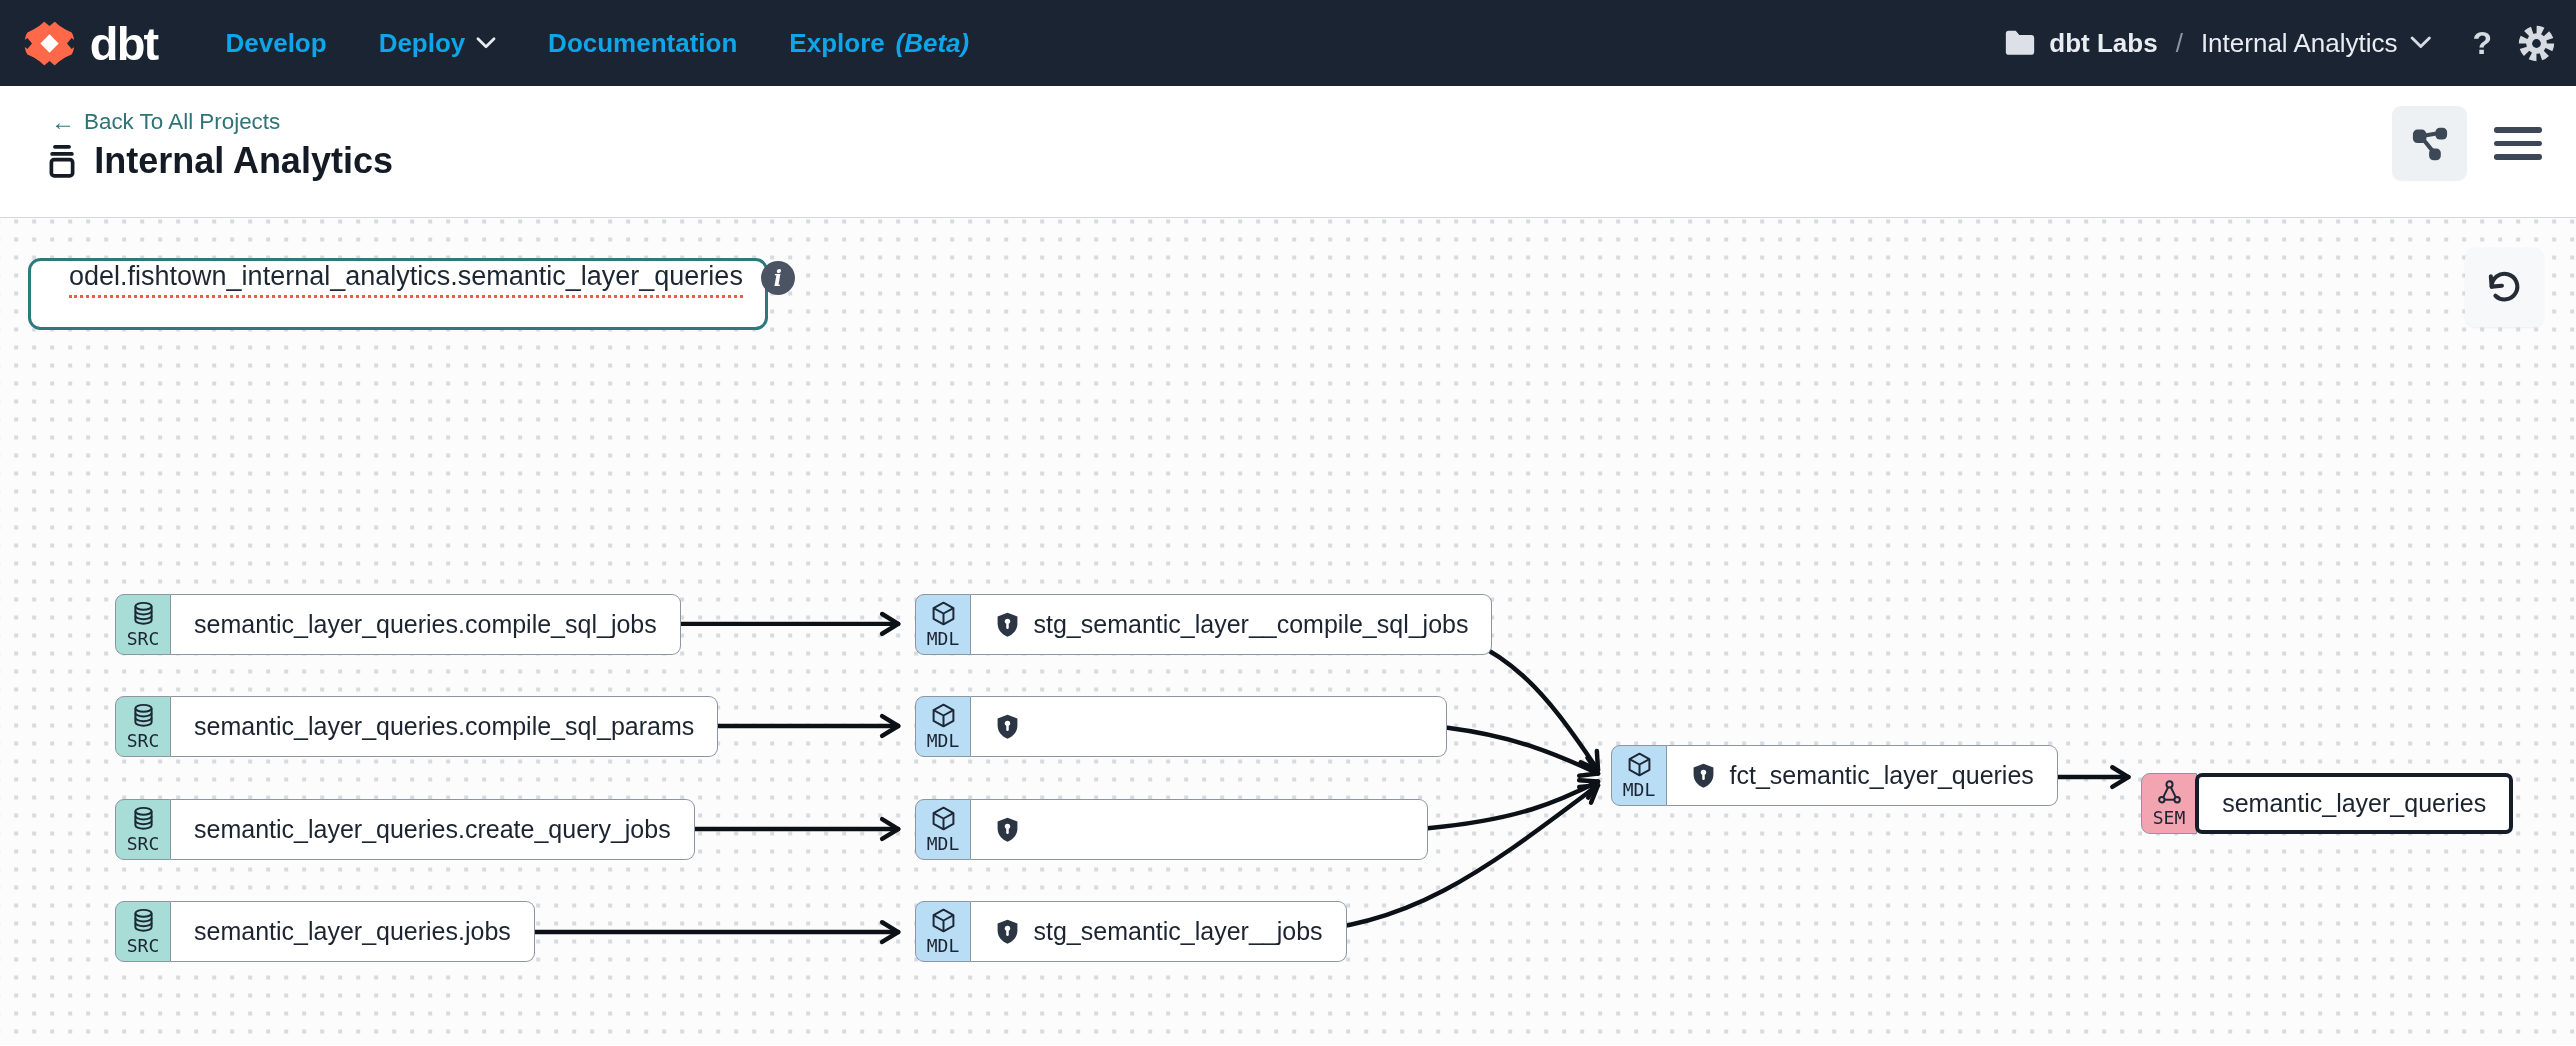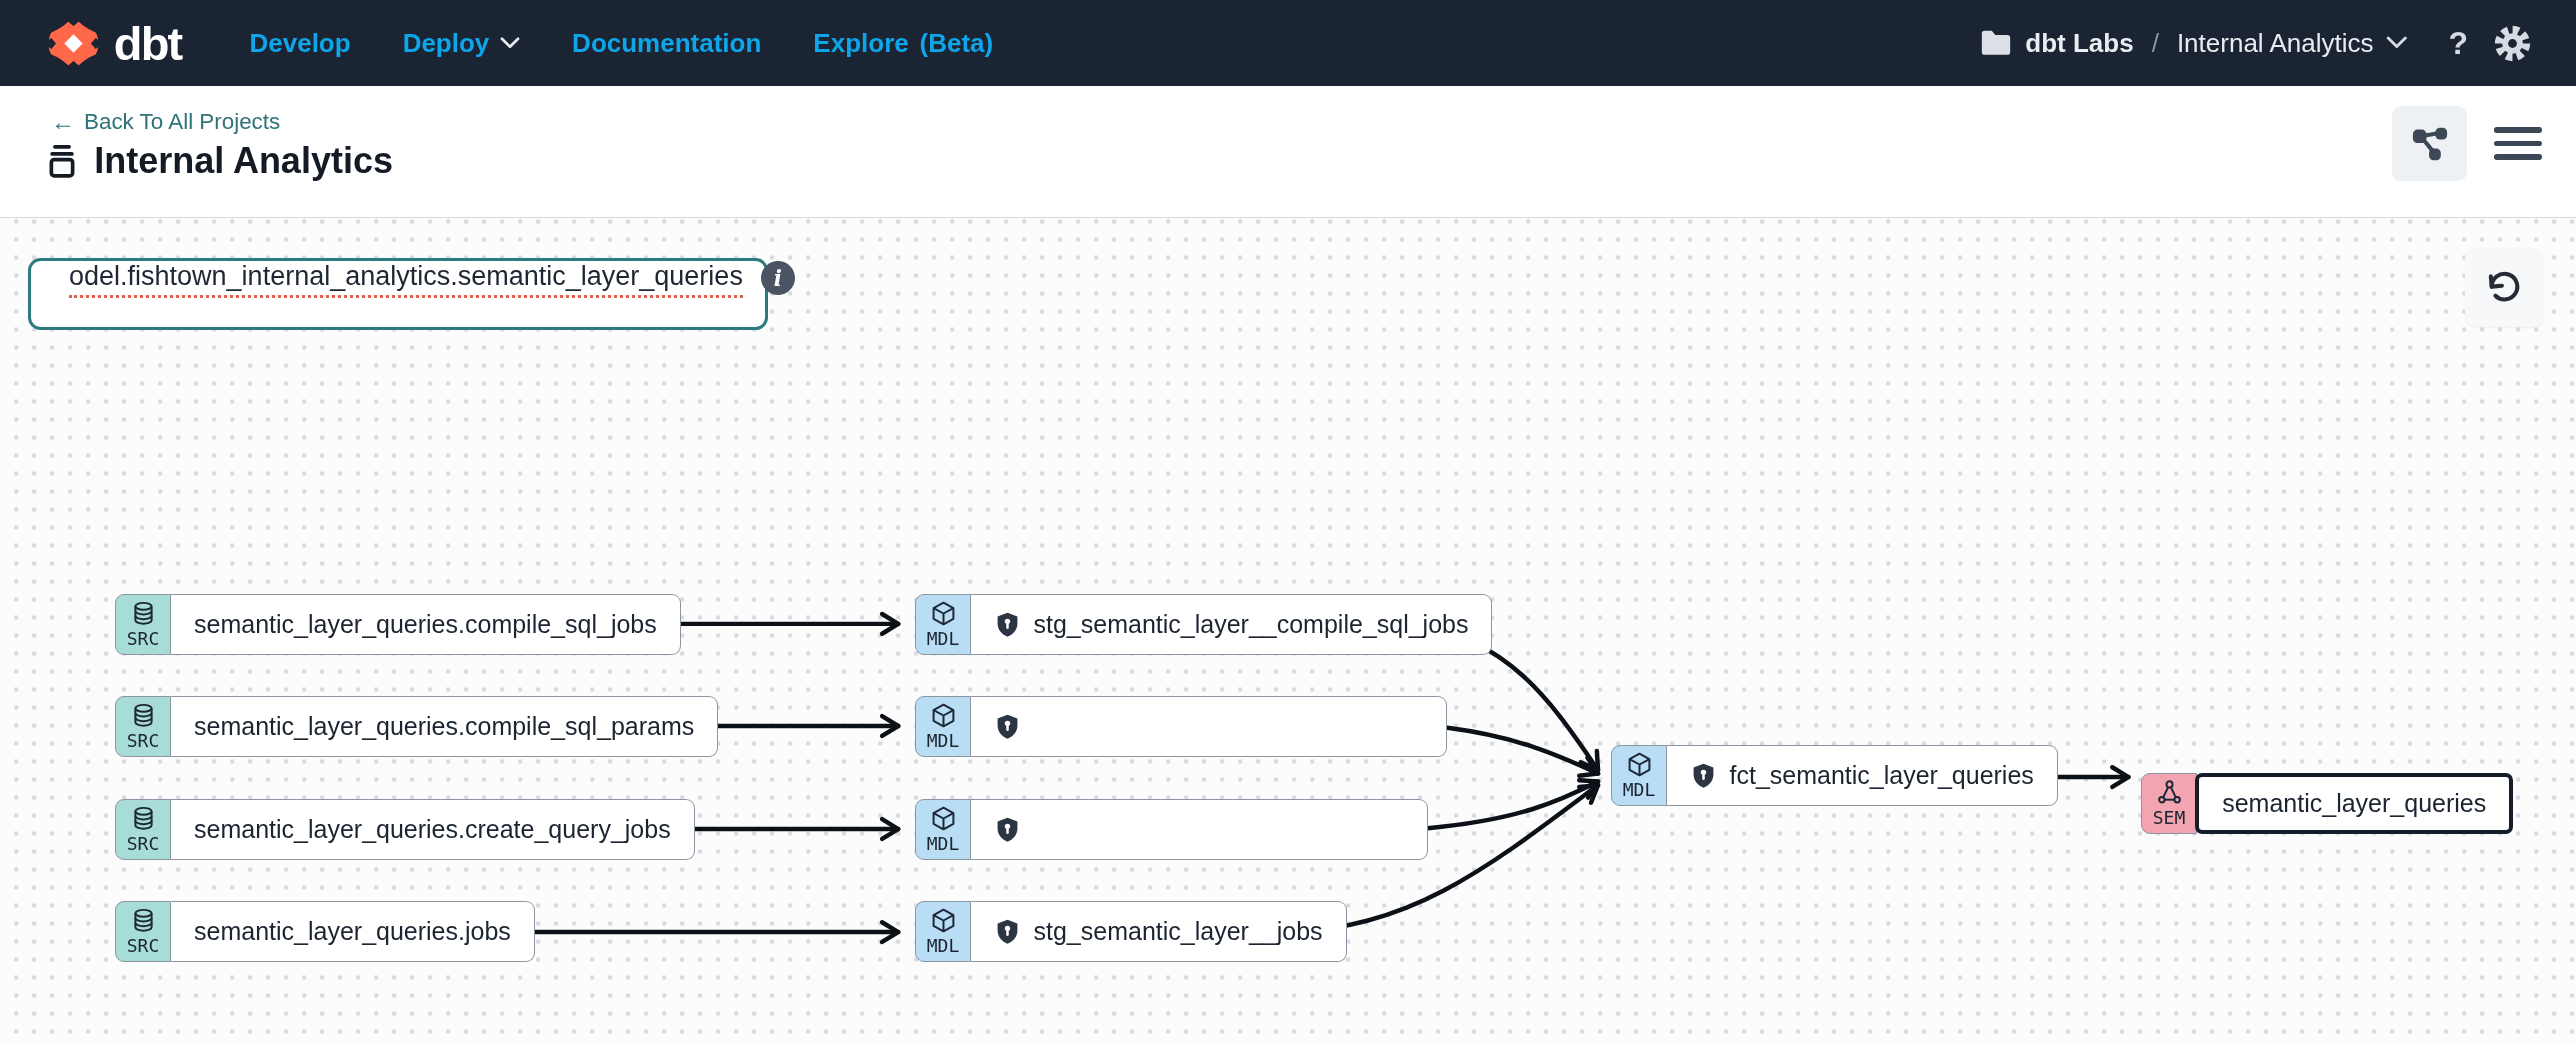--- a/index.html
+++ b/index.html
@@ -1,26 +1,26 @@
 <!DOCTYPE html>
 <html style="font-size:14.3px"><head>
 <meta charset="utf-8">
 <style>
   * { margin:0; padding:0; box-sizing:border-box; }
   html,body { width:2576px; height:1047px; overflow:hidden; background:#fff;
     font-family:"Liberation Sans", sans-serif; }
 
   
   .topbar { height:86px; background:#1a2433; display:flex; align-items:center;
-    padding:0 44px; color:#e9edf2; }
+    padding:0 20px; color:#e9edf2; }
   .brand { display:flex; align-items:center; gap:10.8px; margin-right:68px; cursor:pointer; }
   .logo-text { font-size:47px; font-weight:800; color:#fff; letter-spacing:-1.8px; }
   .nav-items { display:flex; align-items:center; gap:52px; font-size:26px; font-weight:700; }
   .nav-link { color:#0ea5e9; display:flex; align-items:center; gap:10.8px; cursor:pointer; white-space:nowrap; }
-  .beta { }
+  .beta { font-style:italic; }
   .topbar-right { margin-left:auto; display:flex; align-items:center; font-size:26px; }
   .account { display:flex; align-items:center; gap:12.5px; font-weight:700; cursor:pointer; }
   .crumb-sep { color:#8d97a4; margin:0 18px; font-weight:400; }
   .project-select { display:flex; align-items:center; gap:12.5px; font-weight:400; cursor:pointer; }
   .help-glyph { font-size:32px; font-weight:700; color:#d6dbe2; margin-left:41px; cursor:pointer; }
   .gear-wrap { margin-left:25px; cursor:pointer; display:flex; }
 
   
   .page-header { height:132px; background:#fff; position:relative;
     border-bottom:1.8px solid #d4d8dd; }

